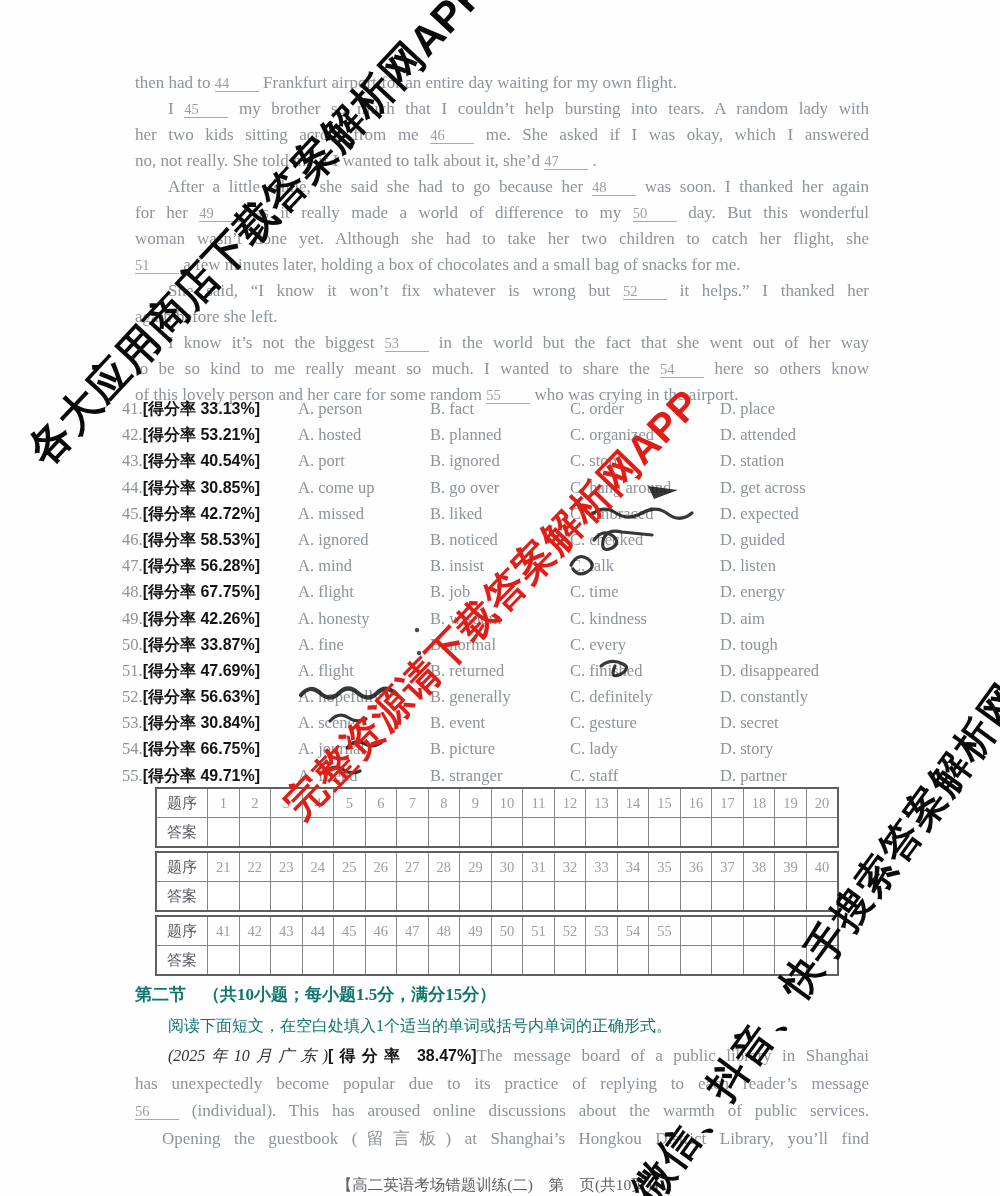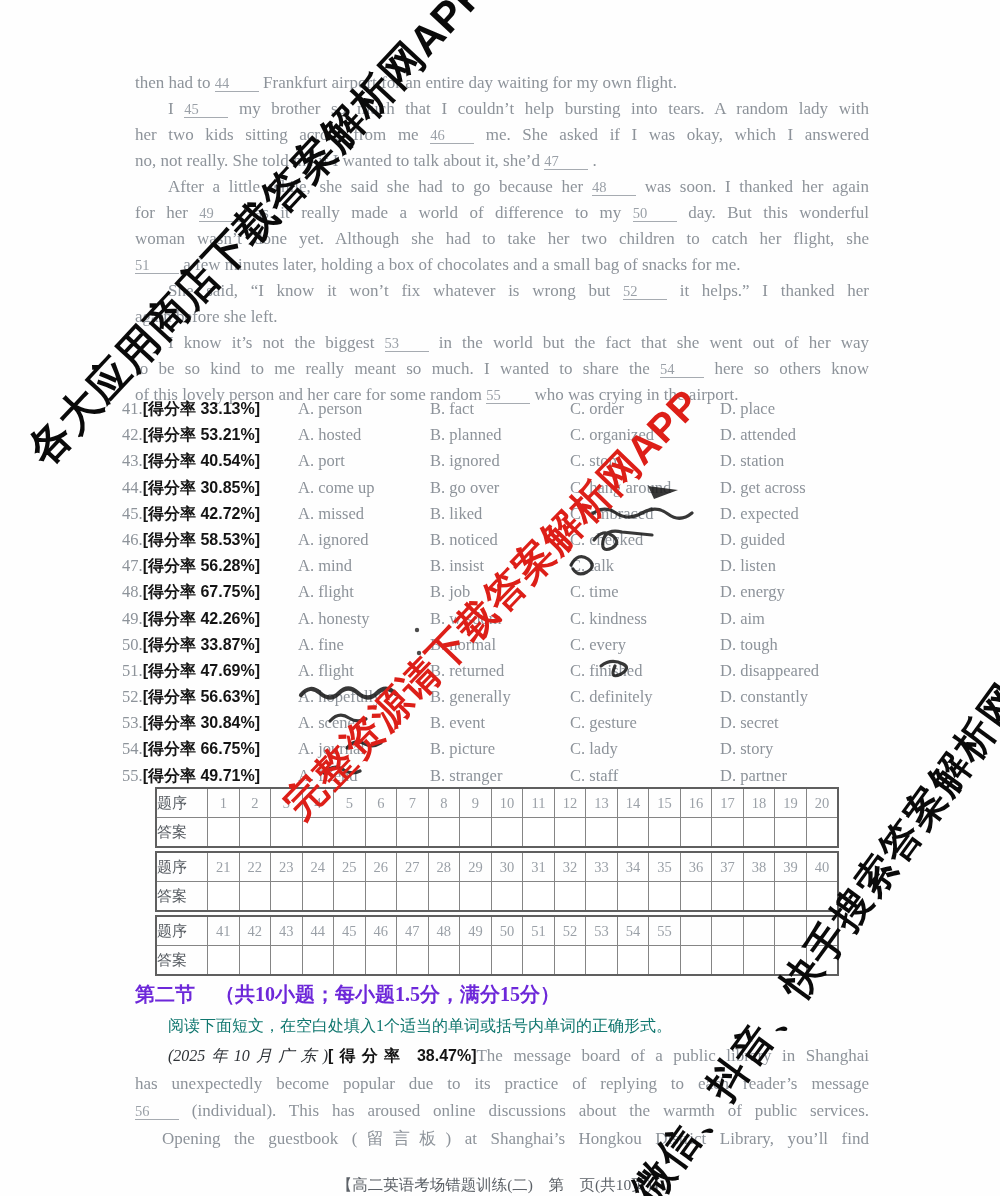--- a/index.html
+++ b/index.html
@@ -23,26 +23,26 @@
   .opt{position:absolute;top:0;}
   .opt0{left:176px;}
   .opt1{left:308px;text-align:center;}
   .opt2{left:448px;}
   .opt3{left:598px;}
   
   .sheet{position:absolute;left:155px;top:787px;width:684px;}
   table.sec{border-collapse:collapse;table-layout:fixed;width:684px;border:2px solid #5f5f5f;}
   table.sec + table.sec{margin-top:3px;}
   .sec td{border:1px solid #858585;height:28px;padding:0;}
-  td.rowhead{width:50px;color:#565b61;font-size:15px;}
+  td.rowhead{width:50px;color:#565b61;font-size:15px;text-align:center;}
   td.numcell{color:#9aa0a7;font-size:14.5px;text-align:center;}
   td.anscell{background:#fff;}
   
   .section2{position:absolute;left:135px;top:979px;width:734px;}
-  .s2-heading{height:31px;line-height:31px;font-size:20px;color:#6d28d9;font-weight:600;}
+  .s2-heading{height:31px;line-height:31px;font-size:17px;color:#0f766e;font-weight:600;}
   .s2-instruction{height:32px;line-height:32px;padding-left:33px;font-size:16px;color:#0f766e;font-family:Liberation Serif, serif;}
   .s2line{height:27.5px;line-height:27.5px;font-size:17px;color:#8d939a;white-space:nowrap;
           text-align:justify;text-align-last:justify;filter:blur(0.2px);}
   .s2line.indent{padding-left:33px;}
   .s2line.indent2{padding-left:27px;}
   .src{font-style:italic;color:#2e3237;font-size:16px;}
   .rate{font-family:"Liberation Sans",sans-serif;font-weight:700;font-style:normal;
         color:#141414;font-size:16px;}
   
   .footer{position:absolute;left:135px;top:1150px;width:734px;text-align:center;

